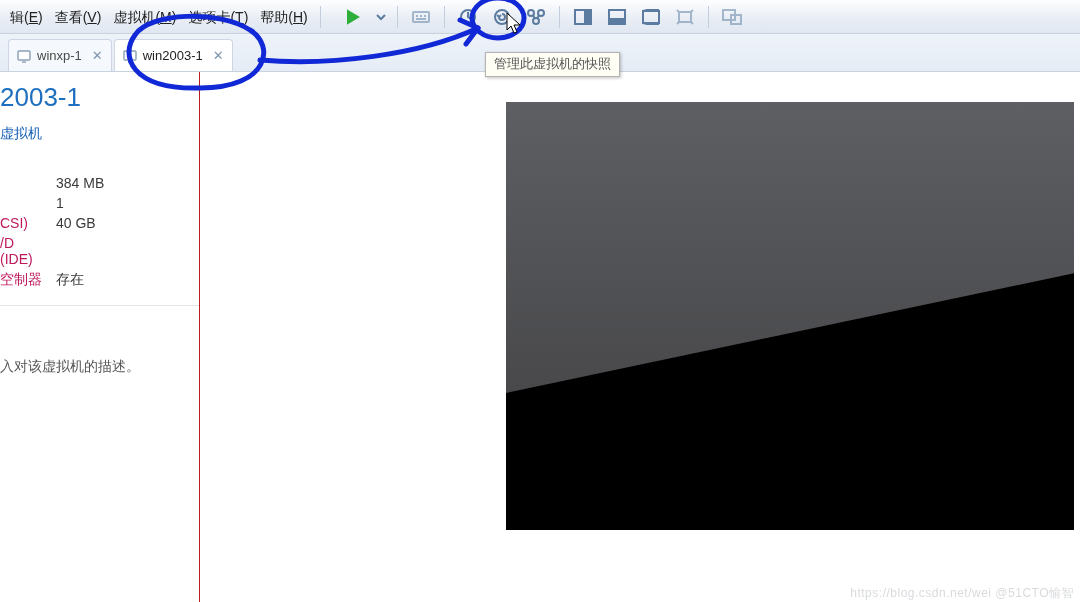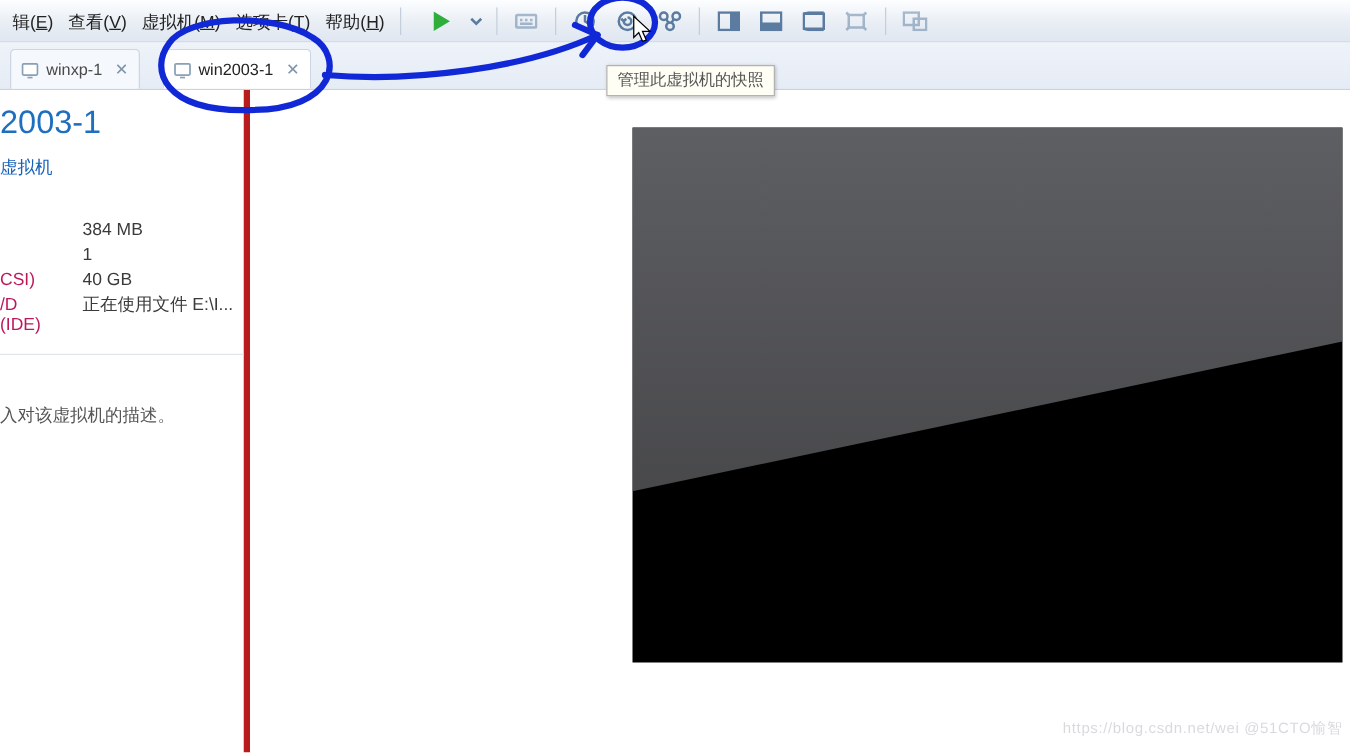--- a/index.html
+++ b/index.html
@@ -28,62 +28,62 @@
   .run-group .play{width:30px}
   .run-group .drop{width:18px}
 
   
   .tabstrip{
     height:38px;display:flex;align-items:flex-end;padding-left:8px;
     background:linear-gradient(#eef3fa,#e6ecf5);
     border-bottom:1px solid #c9d3df;position:relative;
   }
   .tab{
-    display:flex;align-items:center;height:32px;padding:0 8px 0 8px;margin-right:18px;
+    display:flex;align-items:center;height:32px;padding:0 8px 0 8px;margin-right:2px;
     background:#f5f8fc;border:1px solid #cdd6e2;border-bottom:none;
     border-top-left-radius:4px;border-top-right-radius:4px;font-size:13px;color:#4a4a4a;gap:6px;
   }
   .tab .close{color:#7d95ad;font-size:13px;margin-left:4px}
   .tab.active{background:#ffffff;font-weight:normal;color:#222}
   .tab .vm-icon{width:14px;height:14px;display:inline-block}
   .tab .vm-icon svg{stroke:#8aa0b6;fill:#fff;stroke-width:1.4}
 
   
   .tooltip{
     position:absolute;left:485px;top:52px;background:#fffef5;border:1px solid #b3b3b3;
     padding:2px 8px 3px;font-size:13px;color:#555;box-shadow:1px 1px 3px rgba(0,0,0,.25);z-index:20
   }
 
   
   .body{display:flex;height:calc(602px - 34px - 38px);position:relative}
-  .left{flex:0 0 200px;border-right:5px solid #b91c1c;padding:6px 0 0 0}
+  .left{flex:0 0 200px;border-right:1px solid #b91c1c;padding:6px 0 0 0}
   .right{flex:1;position:relative;background:#ffffff}
 
   .vm-title{font-size:26px;color:#1e6fbf;padding:4px 0 10px 0}
   .link{color:#1760b7;cursor:default;padding:2px 0}
 
   .spec-grid{margin-top:28px;font-size:14px;color:#2a2a2a}
-  .spec-row{display:flex;gap:16px;padding:2px 0}
+  .spec-row{display:flex;gap:6px;padding:2px 0}
   .spec-row .k{flex:0 0 50px;color:#be185d}
   .spec-row .v{color:#3a3a3a}
 
-  .desc{margin-top:40px;color:#555;font-size:14px}
+  .desc{margin-top:52px;color:#555;font-size:14px}
 
   .left hr{border:none;border-top:1px solid #e1e5ea;margin:14px 0}
 
   
   .preview{
     position:absolute;left:306px;top:30px;width:568px;height:428px;background:#000;
   }
   .preview .sky{
     position:absolute;inset:0;clip-path:polygon(0 0,100% 0,100% 40%,0 68%);
     background:linear-gradient(#5e5f63,#3e3e40)
   }
 
-  .watermark{position:absolute;right:6px;bottom:11px;color:#b8bdc2;font-size:12px;opacity:.55;letter-spacing:.5px}
+  .watermark{position:absolute;right:6px;bottom:0;color:#b8bdc2;font-size:12px;opacity:.55;letter-spacing:.5px}
 
   
   .annot{position:absolute;left:0;top:0;width:1080px;height:100px;z-index:30;pointer-events:none}
 
   
   .cursor{position:absolute;left:506px;top:12px;z-index:40;pointer-events:none}
 </style>
 </head>
 <body>
 
@@ -230,21 +230,24 @@
       <div class="spec-row">
           <span class="k"></span>
           <span class="v">1</span>
         </div>
       <div class="spec-row">
           <span class="k">CSI)</span>
           <span class="v">40 GB</span>
         </div>
       <div class="spec-row">
           <span class="k">/D (IDE)</span>
-          <span class="v">正在使用文件 E:\I...</span>
+        </div>
+      <div class="spec-row">
+          <span class="k">空制器</span>
+          <span class="v">存在</span>
         </div>
     </div>
 
     <hr>
     <div class="desc">入对该虚拟机的描述。</div>
   </div>
 
   <div class="right">
     <div class="preview">
       <div class="sky"></div>

